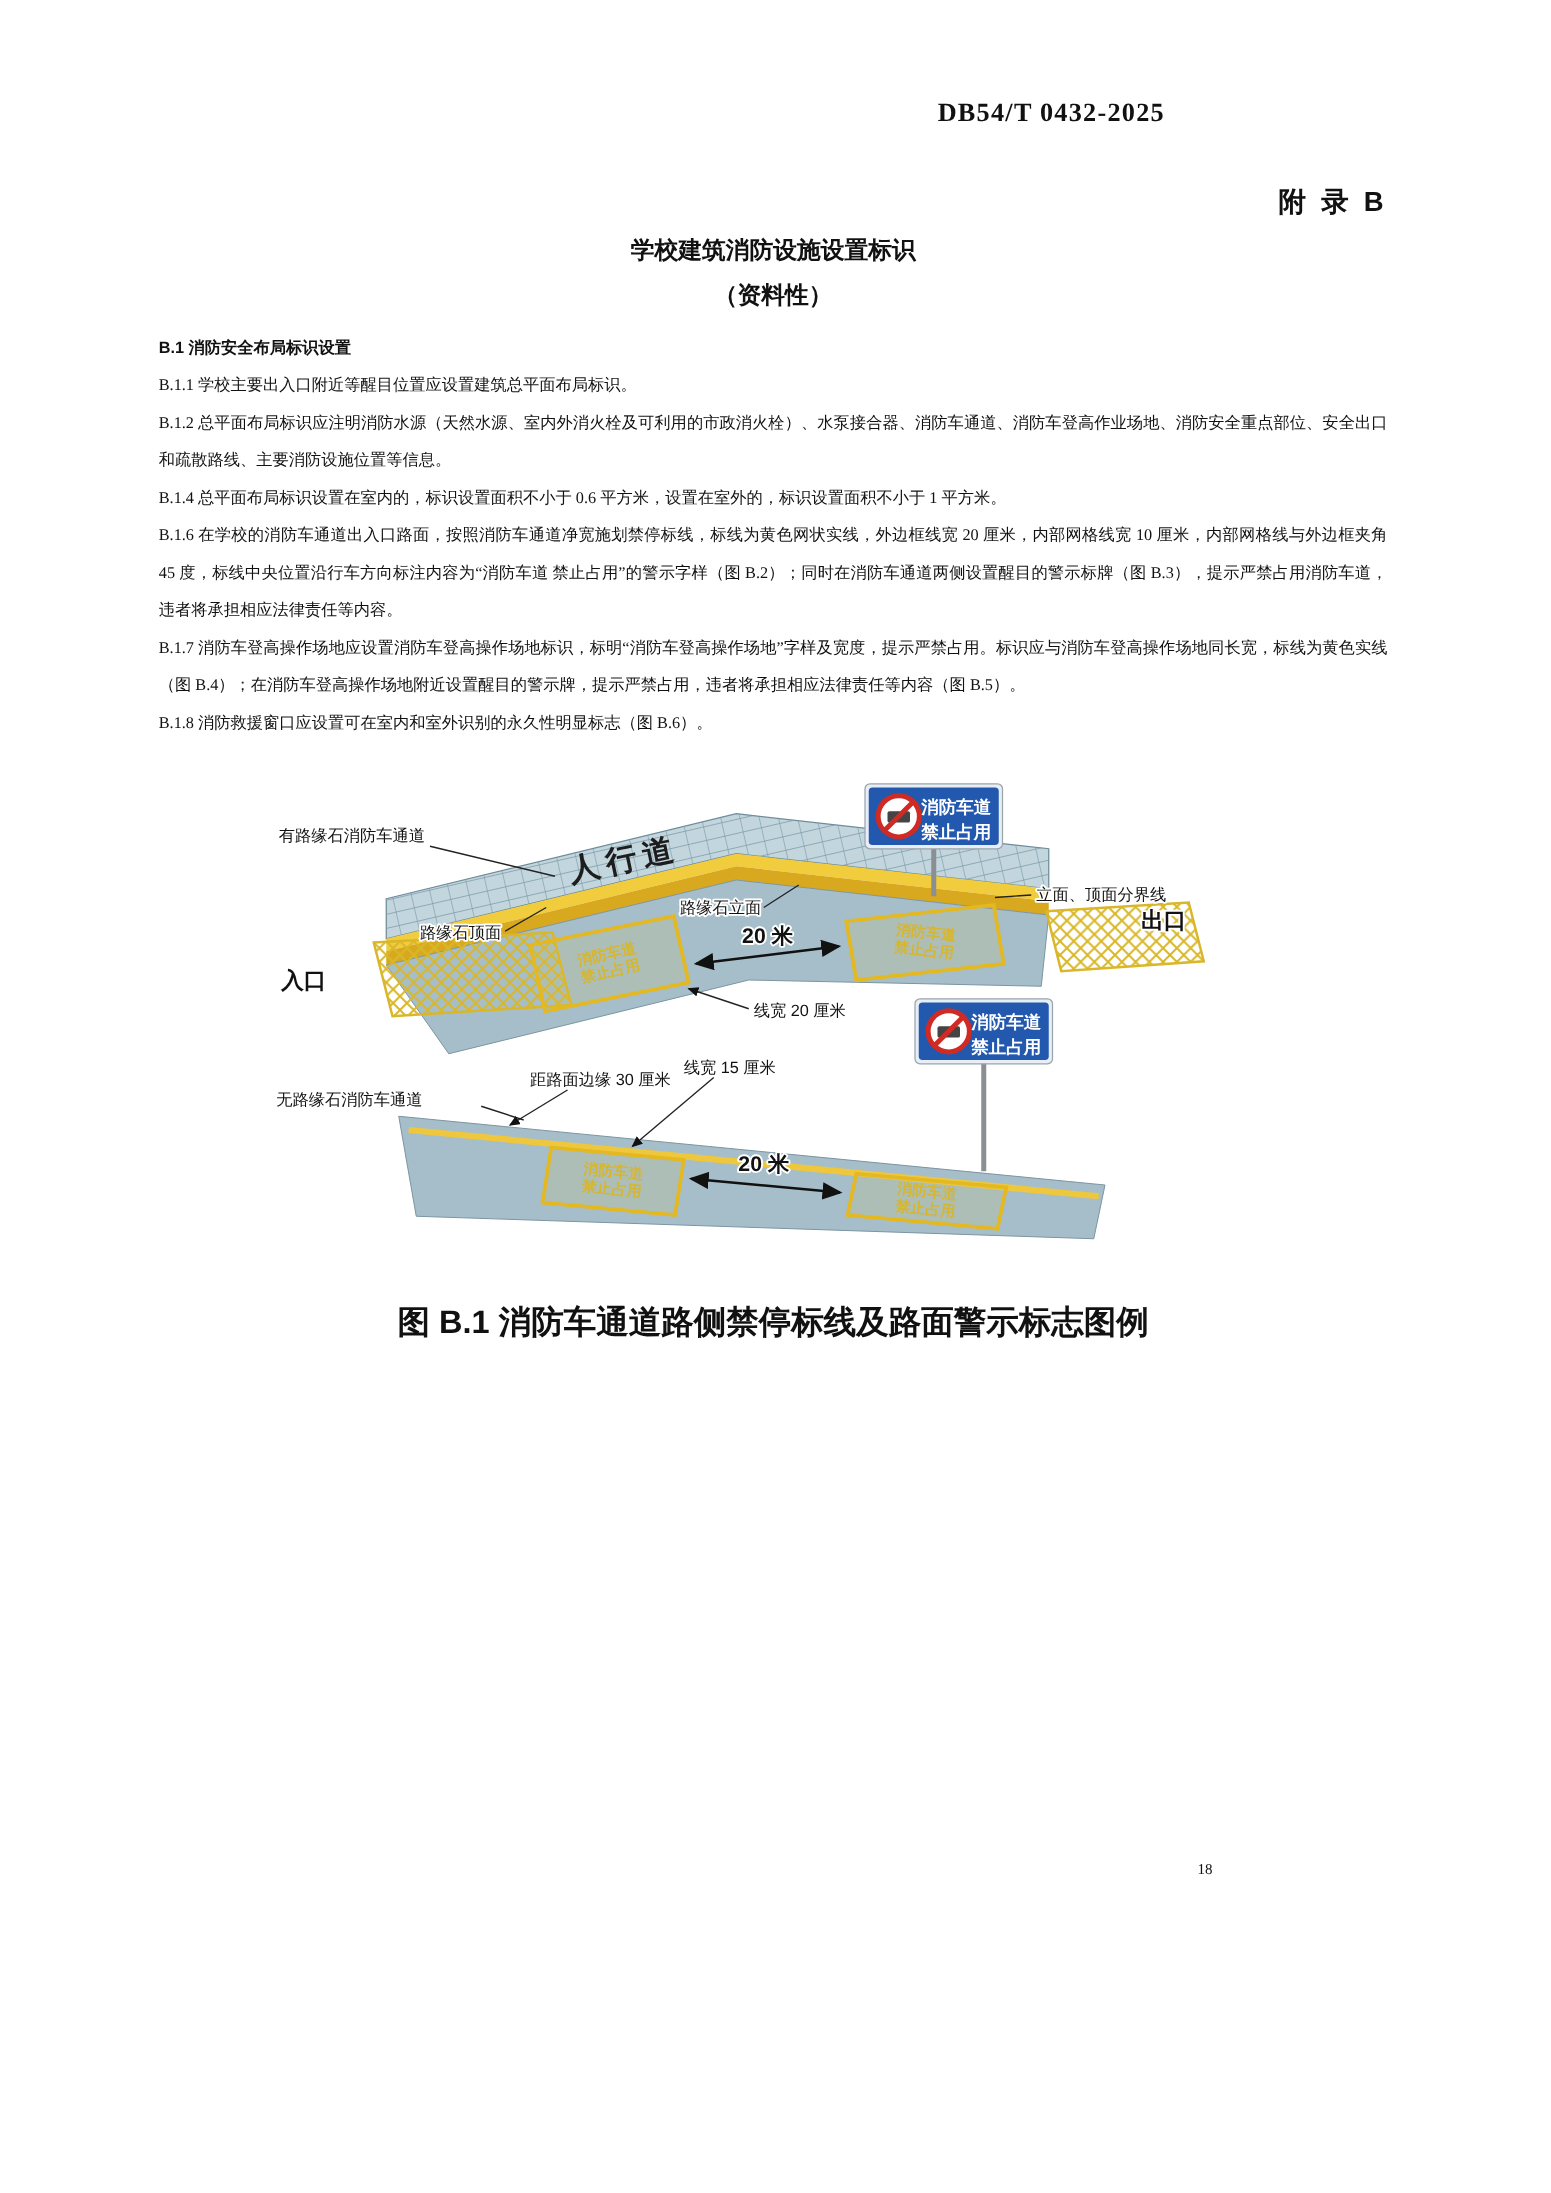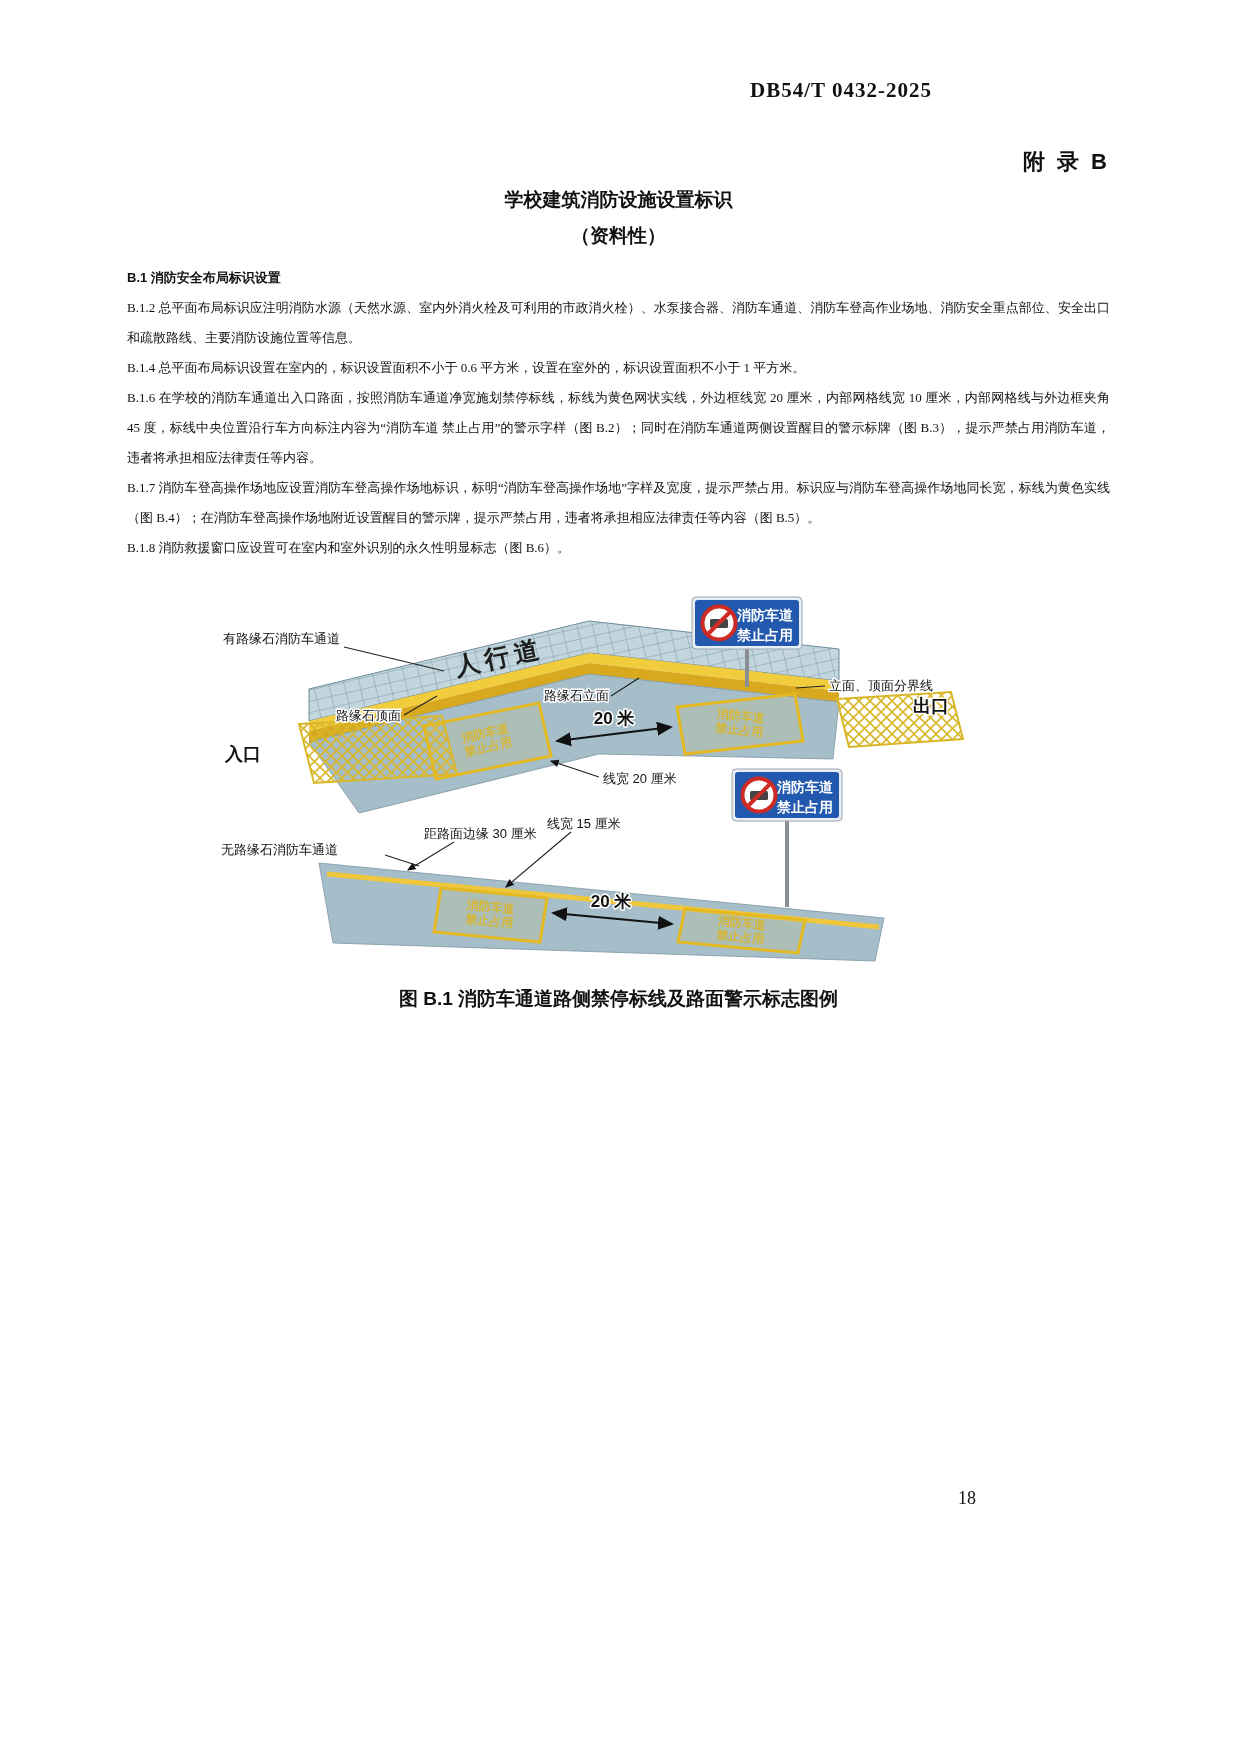--- a/index.html
+++ b/index.html
@@ -21,24 +21,24 @@
     font-family:"Liberation Sans","DejaVu Sans",sans-serif;
   }
   .body-text { margin-top:14px; font-size:13px; line-height:30px; text-align:justify; }
   .body-text p { margin:0; }
   .body-text p.heading {
     font-family:"Liberation Sans","DejaVu Sans",sans-serif; font-weight:bold;
   }
   figure { margin:28px 0 0; padding:0; text-align:center; }
   figure svg { display:block; margin:0 auto; }
   figcaption {
-    font-size:19px; font-weight:bold;
+    margin-top:24px; font-size:26px; font-weight:bold;
     font-family:"Liberation Sans","DejaVu Sans",sans-serif;
   }
-  .page-number { position:absolute; left:958px; top:1488px; font-size:18px; }
+  .page-number { position:absolute; left:958px; top:1488px; font-size:12px; }
 
   
   .lbl {
     font-family:"Liberation Sans","DejaVu Sans",sans-serif; font-size:13px; fill:#111;
     paint-order:stroke; stroke:#ffffff; stroke-width:3px; stroke-linejoin:round;
   }
   .biglbl {
     font-family:"Liberation Sans","DejaVu Sans",sans-serif; font-size:18px; font-weight:bold; fill:#111;
     paint-order:stroke; stroke:#ffffff; stroke-width:3px; stroke-linejoin:round;
   }
@@ -66,20 +66,21 @@
 <div class="page">
 
   <div class="doc-number">DB54/T 0432-2025</div>
 
   <h1 class="title-appendix">附 录 B</h1>
   <h2 class="title-sub">学校建筑消防设施设置标识</h2>
   <h2 class="title-sub">（资料性）</h2>
 
   <div class="body-text">
     <p class="heading">B.1 消防安全布局标识设置</p>
+    <p>B.1.1 学校主要出入口附近等醒目位置应设置建筑总平面布局标识。</p>
     <p>B.1.2 总平面布局标识应注明消防水源（天然水源、室内外消火栓及可利用的市政消火栓）、水泵接合器、消防车通道、消防车登高作业场地、消防安全重点部位、安全出口和疏散路线、主要消防设施位置等信息。</p>
     <p>B.1.4 总平面布局标识设置在室内的，标识设置面积不小于 0.6 平方米，设置在室外的，标识设置面积不小于 1 平方米。</p>
     <p>B.1.6 在学校的消防车通道出入口路面，按照消防车通道净宽施划禁停标线，标线为黄色网状实线，外边框线宽 20 厘米，内部网格线宽 10 厘米，内部网格线与外边框夹角 45 度，标线中央位置沿行车方向标注内容为“消防车道 禁止占用”的警示字样（图 B.2）；同时在消防车通道两侧设置醒目的警示标牌（图 B.3），提示严禁占用消防车道，违者将承担相应法律责任等内容。</p>
     <p>B.1.7 消防车登高操作场地应设置消防车登高操作场地标识，标明“消防车登高操作场地”字样及宽度，提示严禁占用。标识应与消防车登高操作场地同长宽，标线为黄色实线（图 B.4）；在消防车登高操作场地附近设置醒目的警示牌，提示严禁占用，违者将承担相应法律责任等内容（图 B.5）。</p>
     <p>B.1.8 消防救援窗口应设置可在室内和室外识别的永久性明显标志（图 B.6）。</p>
   </div>
 
   <figure>
     <svg width="840" height="395" viewBox="0 0 840 395">
       <defs>

